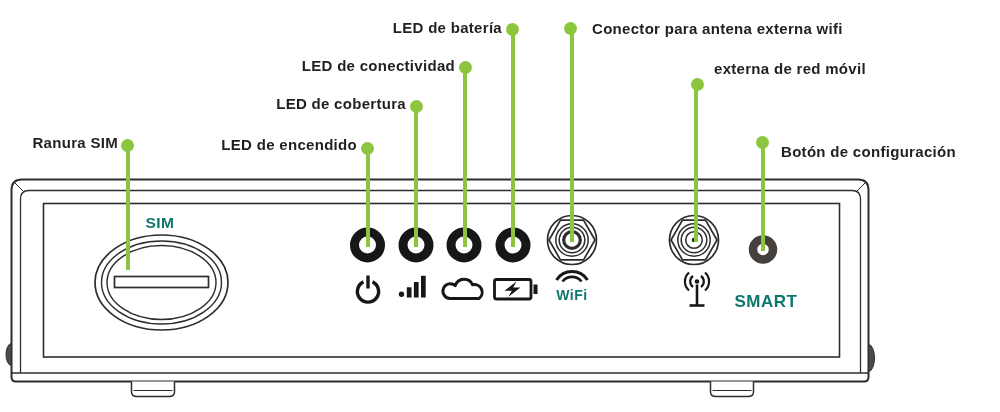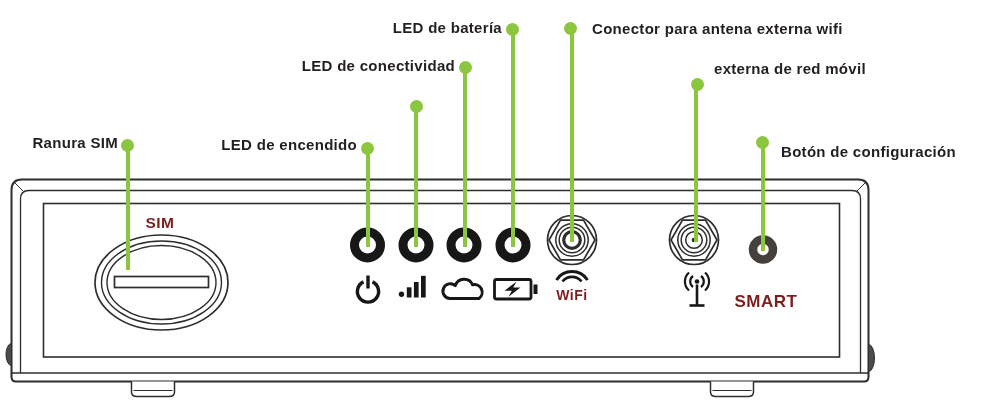--- a/index.html
+++ b/index.html
@@ -14,21 +14,21 @@
     position:absolute; font-weight:bold; font-size:15px; line-height:18px;
     color:#231F20; white-space:nowrap; letter-spacing:0.3px;
   }
   .callout-label.two-line { line-height:20px; }
   .dot {
     position:absolute; width:13px; height:13px; border-radius:50%;
     background:#8CC63F;
   }
   .cline { position:absolute; width:4px; background:#8CC63F; }
   .device-text {
-    position:absolute; font-weight:bold; color:#7f1d1d;
+    position:absolute; font-weight:bold; color:#0f766e;
     text-align:center; letter-spacing:0.5px; white-space:nowrap;
   }
   .sim-text   { left:120px; top:214px; width:80px;  font-size:15.5px; }
   .wifi-text  { left:532px; top:287px; width:80px;  font-size:14px; }
   .smart-text { left:716px; top:292px; width:100px; font-size:17px; }
 </style>
 </head>
 <body>
 
 <div class="canvas">
@@ -123,20 +123,21 @@
       <path d="M689.5 305.5 H704.5" stroke-width="2.6"></path>
     </g>
   </svg>
 
   <div class="device-text sim-text">SIM</div>
   <div class="device-text wifi-text">WiFi</div>
   <div class="device-text smart-text">SMART</div>
 
   <div class="callout-label" style="right:882px; top:134px;">Ranura SIM</div>
   <div class="callout-label" style="right:643px; top:136px;margin-left:44px;">LED de encendido</div>
+  <div class="callout-label" style="right:594px; top:95px;">LED de cobertura</div>
   <div class="callout-label" style="right:545px; top:57px;margin-left:16px;">LED de conectividad</div>
   <div class="callout-label" style="left:592px;  top:20px;">Conector para antena externa wifi</div>
   <div class="callout-label" style="right:498px; top:19px;">LED de batería</div>
   <div class="callout-label two-line" style="left:714px; top:59px;">
     <div>externa de red móvil</div>
   </div>
   <div class="callout-label" style="left:781px; top:143px;">Botón de configuración</div>
 
   <div class="cline" style="left:126px; top:146px; height:124px;"></div>
   <div class="cline" style="left:366px; top:149px; height:98px;"></div>

